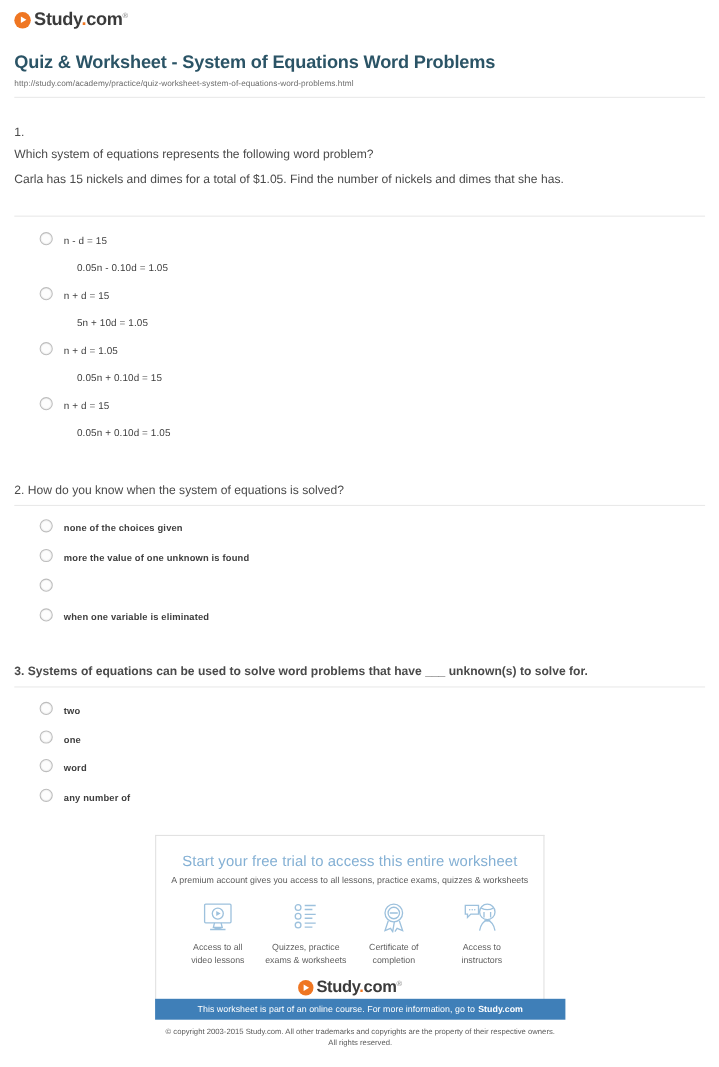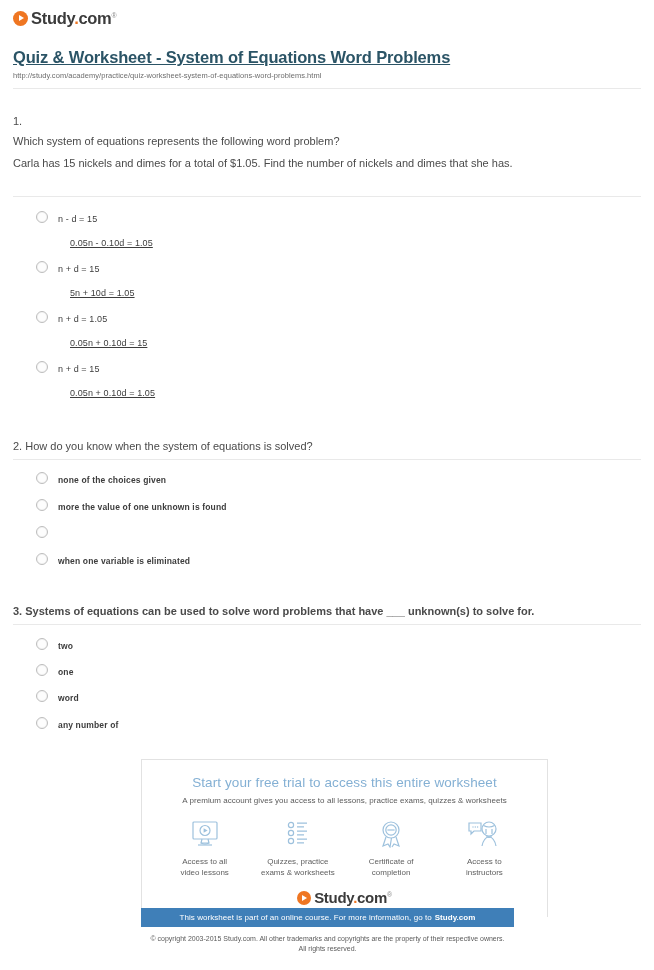--- a/index.html
+++ b/index.html
@@ -69,21 +69,20 @@
 
   .page-title {
     position: absolute;
     left: 13px;
     top: 48px;
     font-size: 16.5px;
     font-weight: bold;
     color: #2b5466;
     letter-spacing: -0.15px;
     white-space: nowrap;
-    text-decoration: underline;
   }
   .page-url {
     position: absolute;
     left: 13px;
     top: 71px;
     font-size: 7.5px;
     color: #6d6d6d;
     letter-spacing: 0.05px;
     white-space: nowrap;
   }
@@ -136,34 +135,34 @@
     margin-left: 10px;
     font-size: 9px;
     color: #3d3d3d;
     line-height: 18px;
   }
   .opt-body.math {
     font-size: 9px;
     letter-spacing: 0.1px;
   }
   .opt-body .ln { display: block; white-space: nowrap; }
-  .opt-body .ln.second { margin-top: 6px; margin-left: 12px; text-decoration: underline; }
+  .opt-body .ln.second { margin-top: 6px; margin-left: 12px; }
   .opt-body.plain {
     font-size: 8.5px;
     font-weight: bold;
     color: #3d3d3d;
     letter-spacing: 0.15px;
   }
 
   
   .promo {
     position: absolute;
     left: 141px;
     top: 759px;
-    width: 407px;
+    width: 354px;
     background: #ffffff;
     border: 1px solid #e2e2e2;
     border-bottom: none;
     box-sizing: border-box;
     text-align: center;
     padding-top: 15px;
   }
   .promo-head {
     font-size: 13.5px;
     color: #84b0d4;

